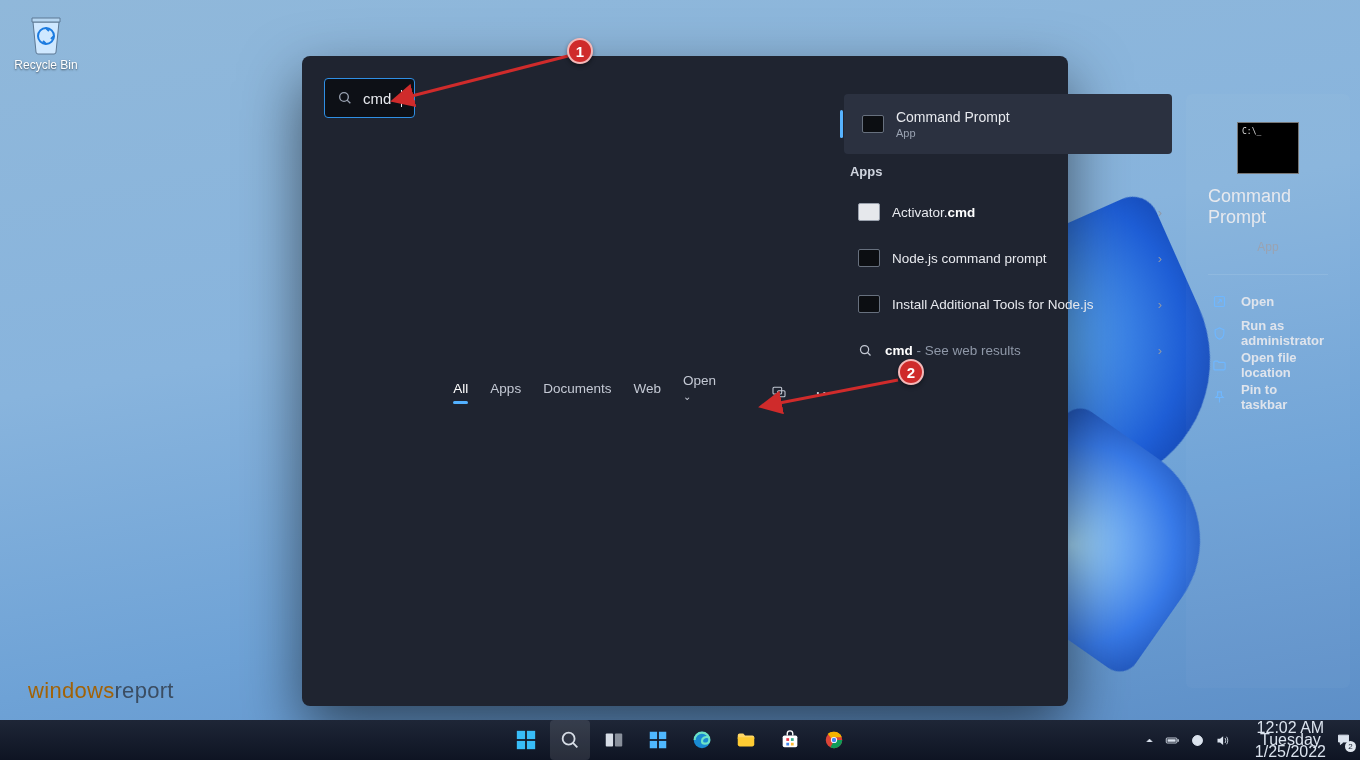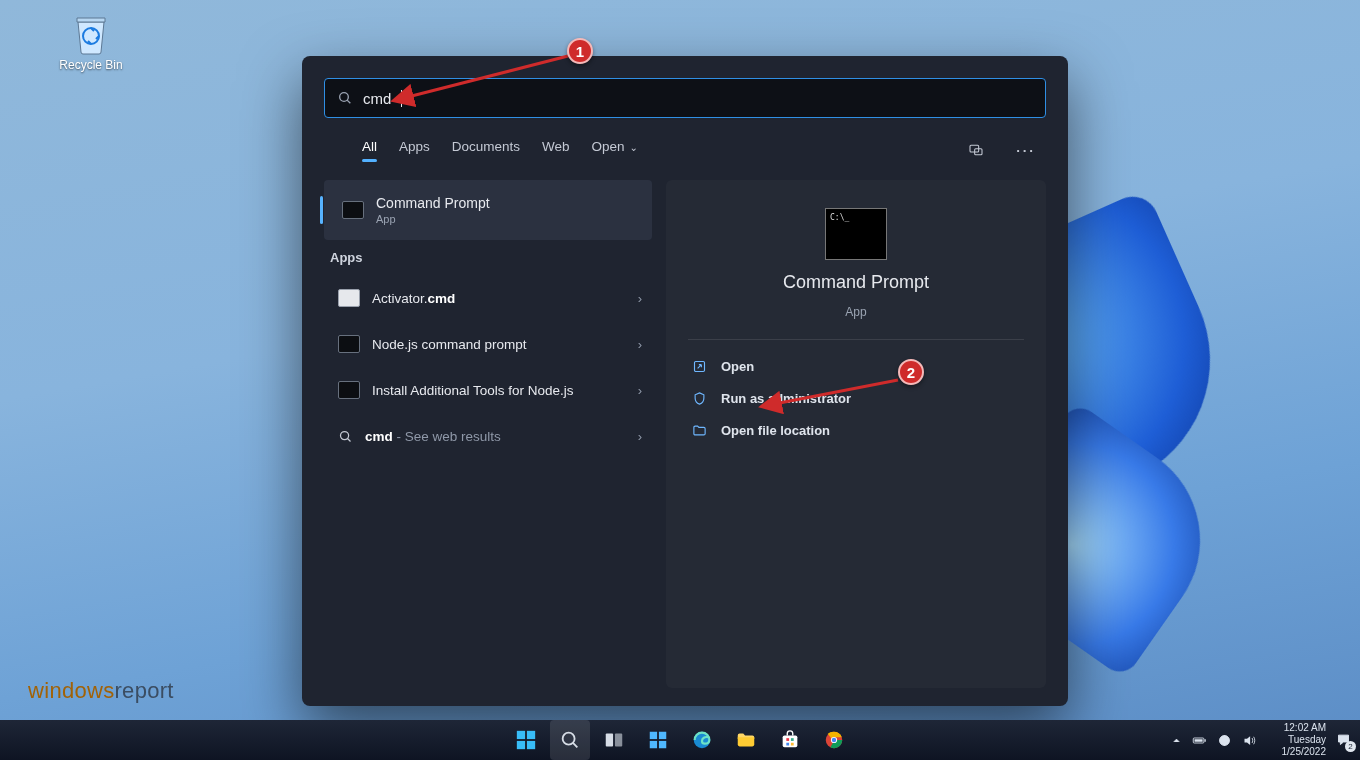--- a/index.html
+++ b/index.html
@@ -11,47 +11,47 @@
 
   
   .bloom { position:absolute; right:120px; bottom:40px; width:520px; height:520px; pointer-events:none; }
   .petal { position:absolute; border-radius:50% 10% 50% 10%; filter:blur(0.5px); }
   .petal.a{ width:360px; height:320px; background:radial-gradient(circle at 40% 35%,#4aa8ff,#0d46c5 70%,#072a85); left:40px; top:90px; transform:rotate(18deg);}
   .petal.b{ width:260px; height:260px; background:radial-gradient(circle at 35% 35%,#6dc0ff,#1e5ed6 65%,#0a3190); left:230px; top:30px; transform:rotate(-24deg);}
   .petal.c{ width:240px; height:250px; background:radial-gradient(circle at 50% 30%,#82cfff,#296fe6 60%,#0a3190); left:-10px; top:200px; transform:rotate(62deg);}
   .petal.d{ width:200px; height:200px; background:radial-gradient(circle at 40% 40%,#a5dcff,#387ae8 60%,#103c9a); left:280px; top:240px; transform:rotate(-55deg);}
 
   
-  .desktop-icon { position:absolute; left:8px; top:8px; width:76px; text-align:center; color:#fff; font-size:12px; text-shadow:0 1px 2px rgba(0,0,0,.6);margin-left:45px;}
+  .desktop-icon { position:absolute; left:8px; top:8px; width:76px; text-align:center; color:#fff; font-size:12px; text-shadow:0 1px 2px rgba(0,0,0,.6);}
   .bin { width:40px; height:48px; margin:0 auto 2px; position:relative;}
   .bin svg{ width:40px; height:48px; }
 
   
   .watermark { position:absolute; left:28px; bottom:56px; font-size:22px; letter-spacing:.3px;}
   .watermark .w1{ color:#a16207; font-weight:300;}
   .watermark .w2{ color:#3b4d62; font-weight:500;}
 
   
   .taskbar{ position:absolute; left:0; right:0; bottom:0; height:40px;
     background:linear-gradient(#1e2637,#0e1423); display:flex; align-items:center; color:#dbe3ee;}
   .task-center{ position:absolute; left:50%; transform:translateX(-50%); display:flex; gap:4px; align-items:center;}
   .tb-btn{ width:40px; height:40px; display:flex; align-items:center; justify-content:center; border-radius:4px; cursor:pointer;}
   .tb-btn.active{ background:rgba(255,255,255,.11);}
   .tb-btn svg{ width:22px; height:22px; }
   .tray{ position:absolute; right:8px; top:0; height:40px; display:flex; align-items:center; gap:10px; font-size:11px;}
-  .tray .datetime{ text-align:right; line-height:12px; font-size:10px; margin-left:15px;}
+  .tray .datetime{ text-align:center; line-height:12px; font-size:16px; margin-left:15px;}
   .tray svg{ width:15px; height:15px; fill:#dbe3ee;}
   .tray .chev{ width:11px; height:11px;}
   .tray .not{ width:16px;height:16px; position:relative;}
   .tray .badge{ position:absolute; right:-4px; bottom:-4px; background:#e0e6ee; color:#1a2333; font-size:8px; width:11px; height:11px; border-radius:50%; display:flex;align-items:center;justify-content:center;}
 
   
   .flyout{ position:absolute; left:302px; top:56px; width:766px; height:650px;
     background:#1f2430; border-radius:8px; box-shadow:0 24px 60px rgba(0,0,0,.55);
-    color:#e7e9ee; padding:22px 22px 18px; display:flex; flex-direction:column;}
+    color:#e7e9ee; padding:22px 22px 18px; display:flex; }
   .searchbox{ height:40px; border:1.5px solid #2f8fe4; border-radius:4px;
     background:#0d1016; display:flex; align-items:center; padding:0 12px; gap:10px;}
   .searchbox input{ flex:1; background:transparent; border:0; outline:0; color:#e7e9ee; font-size:15px;}
   .searchbox .mag{ width:16px;height:16px; color:#9aa3b2;}
   .caret{ width:1px; height:17px; background:#e7e9ee; animation:blink 1.1s step-end infinite;}
   @keyframes blink{ 50%{opacity:0;} }
 
   .tabs-row{ display:flex; align-items:center; margin:18px 6px 0; gap:22px; font-size:13.5px; color:#c4c9d4;}
   .tab{ padding-bottom:8px; cursor:pointer; position:relative;}
   .tab.active{ color:#fff;margin-left:32px;}
@@ -200,20 +200,26 @@
         <svg viewBox="0 0 24 24" fill="none" stroke="currentColor" stroke-width="1.8">
             <path d="M12 3 L19 6 V11 C19 16 16 19.5 12 21 C8 19.5 5 16 5 11 V6 Z"></path>
           </svg>
         <span>Run as administrator</span>
       </div>
       <div class="act">
         <svg viewBox="0 0 24 24" fill="none" stroke="currentColor" stroke-width="1.8">
             <path d="M3 7 a2 2 0 0 1 2-2 h4 l2 2 h8 a2 2 0 0 1 2 2 v8 a2 2 0 0 1-2 2 H5 a2 2 0 0 1-2-2 Z"></path>
           </svg>
         <span>Open file location</span>
+      </div>
+      <div class="act">
+        <svg viewBox="0 0 24 24" fill="none" stroke="currentColor" stroke-width="1.8">
+            <path d="M9 3 h6 v6 l3 3 H6 l3-3 Z M12 12 v8"></path>
+          </svg>
+        <span>Pin to taskbar</span>
       </div>
     </div>
   </div>
 </div>
 
 <div class="marker" style="left:567px; top:38px">1</div>
 <svg class="annot" style="left:390px; top:52px" width="190" height="60">
   <defs>
       <marker id="ah1" markerWidth="8" markerHeight="8" refX="6" refY="4" orient="auto">
         <path d="M0 0 L8 4 L0 8 Z" fill="#cf2b2b"></path>

